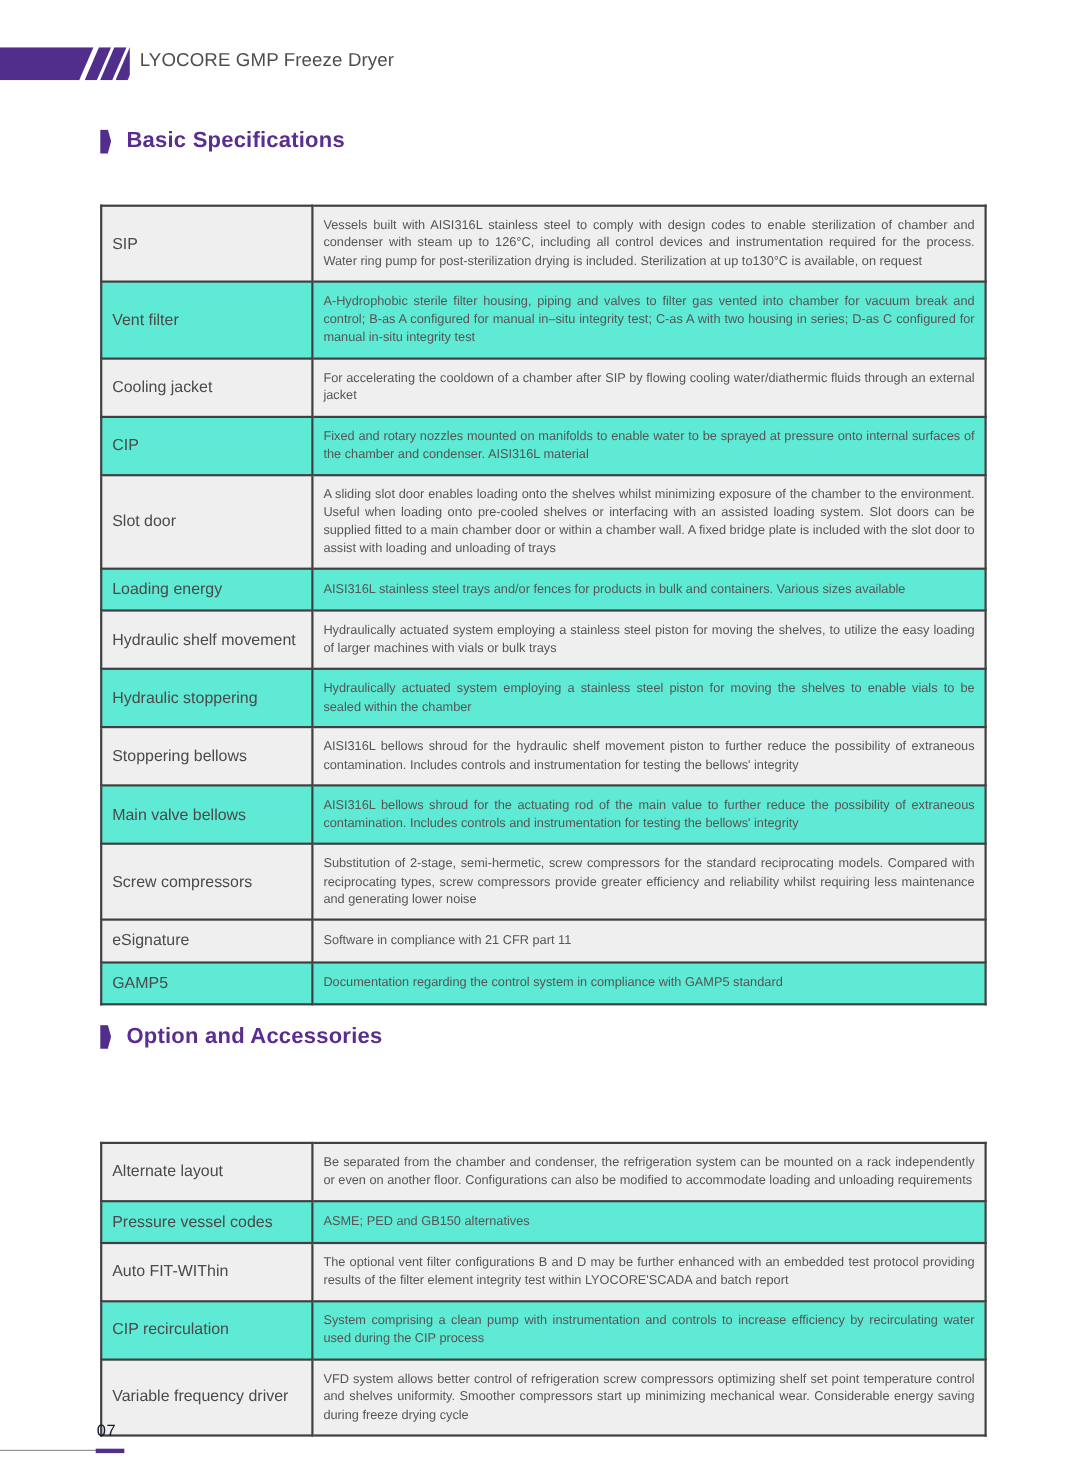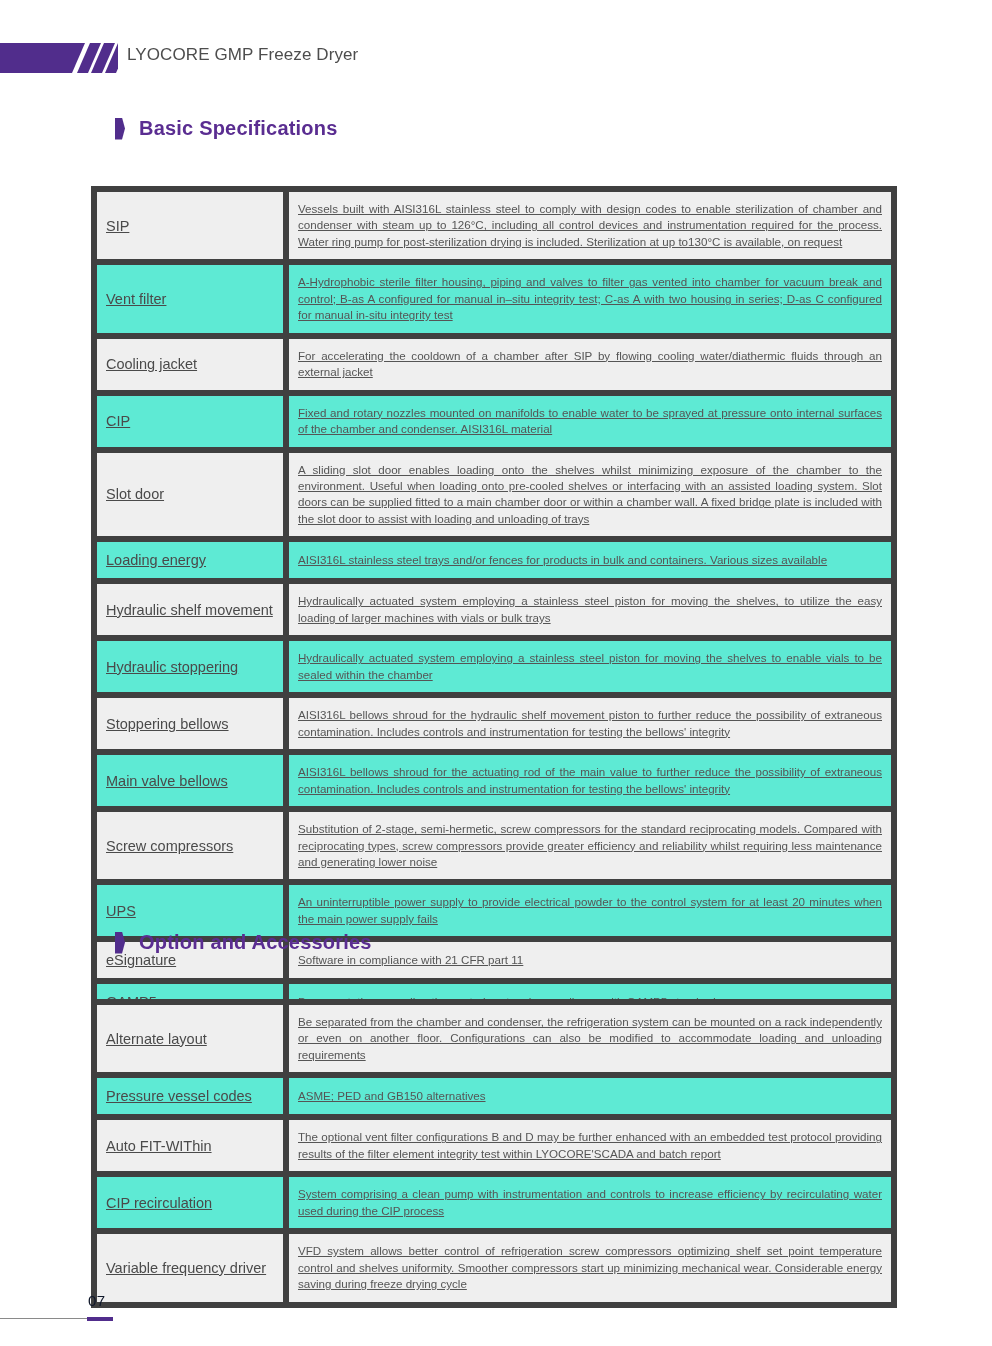--- a/index.html
+++ b/index.html
@@ -18,44 +18,43 @@
   
   .header { position: absolute; top: 0; left: 0; width: 940px; height: 100px; }
   .header-mark { position: absolute; left: 0; top: 43px; width: 118px; height: 30px; }
   .header-title {
     position: absolute; left: 127px; top: 45px;
     font-size: 17px; color: #4d4d4d; letter-spacing: .1px;
     white-space: nowrap;
   }
 
   
-  .section-head { position: absolute; display: flex; align-items: center; margin-left: 24px; }
+  .section-head { position: absolute; display: flex; align-items: center; }
   .sec-bullet {
     width: 10px; height: 22px; margin-right: 14px; position: relative;
     background: #512d8c;
     clip-path: polygon(0 0, 70% 0, 100% 50%, 70% 100%, 0 100%);
   }
   .sec-title {
     font-size: 20px; font-weight: bold; color: #5a2d91;
     letter-spacing: .2px; white-space: nowrap;
   }
 
   
   .spec-table {
     position: absolute;
     left: 91px; width: 806px;
     border-collapse: collapse;
     border: 1px solid #d7d7d7;
     table-layout: fixed;
   }
   .spec-table td {
-    border: 6px solid #404040;
+    border: 2px solid #404040;
     vertical-align: middle;
     padding: 9px 9px;
-    text-decoration: underline;
   }
   .spec-table tr.alt td { background: #efefef; }
   .spec-table tr.plain td { background: #5eead4; }
   .col-label {
     width: 192px;
     font-size: 14.5px;
     color: #4a4a4a;
     line-height: 1.25;
     padding: 10px 6px;
   }
@@ -142,41 +141,37 @@
         <td class="col-desc">AISI316L bellows shroud for the hydraulic shelf movement piston to further reduce the possibility of extraneous contamination. Includes controls and instrumentation for testing the bellows' integrity</td>
       </tr>
       <tr class="plain">
         <td class="col-label">Main valve bellows</td>
         <td class="col-desc">AISI316L bellows shroud for the actuating rod of the main value to further reduce the possibility of extraneous contamination. Includes controls and instrumentation for testing the bellows' integrity</td>
       </tr>
       <tr class="alt">
         <td class="col-label">Screw compressors</td>
         <td class="col-desc">Substitution of 2-stage, semi-hermetic, screw compressors for the standard reciprocating models. Compared with reciprocating types, screw compressors provide greater efficiency and reliability whilst requiring less maintenance and generating lower noise</td>
       </tr>
-      <tr class="plain">
-        <td class="col-label">UPS</td>
-        <td class="col-desc">An uninterruptible power supply to provide electrical powder to the control system for at least 20 minutes when the main power supply fails</td>
-      </tr>
       <tr class="alt">
         <td class="col-label">eSignature</td>
         <td class="col-desc left">Software in compliance with 21 CFR part 11</td>
       </tr>
       <tr class="plain">
         <td class="col-label">GAMP5</td>
         <td class="col-desc left">Documentation regarding the control system in compliance with GAMP5 standard</td>
       </tr>
     </tbody>
 </table>
 
 <div class="section-head" style="left:91px; top:931px;">
   <span class="sec-bullet"></span>
   <span class="sec-title">Option and Accessories</span>
 </div>
 
-<table class="spec-table" id="table-option" style="top:999px;padding-left:36px;">
+<table class="spec-table" id="table-option" style="top:1038px;padding-left:36px;">
   <tbody>
       <tr class="alt">
         <td class="col-label">Alternate layout</td>
         <td class="col-desc">Be separated from the chamber and condenser, the refrigeration system can be mounted on a rack independently or even on another floor. Configurations can also be modified to accommodate loading and unloading requirements</td>
       </tr>
       <tr class="plain">
         <td class="col-label">Pressure vessel codes</td>
         <td class="col-desc left">ASME; PED and GB150 alternatives</td>
       </tr>
       <tr class="alt">

